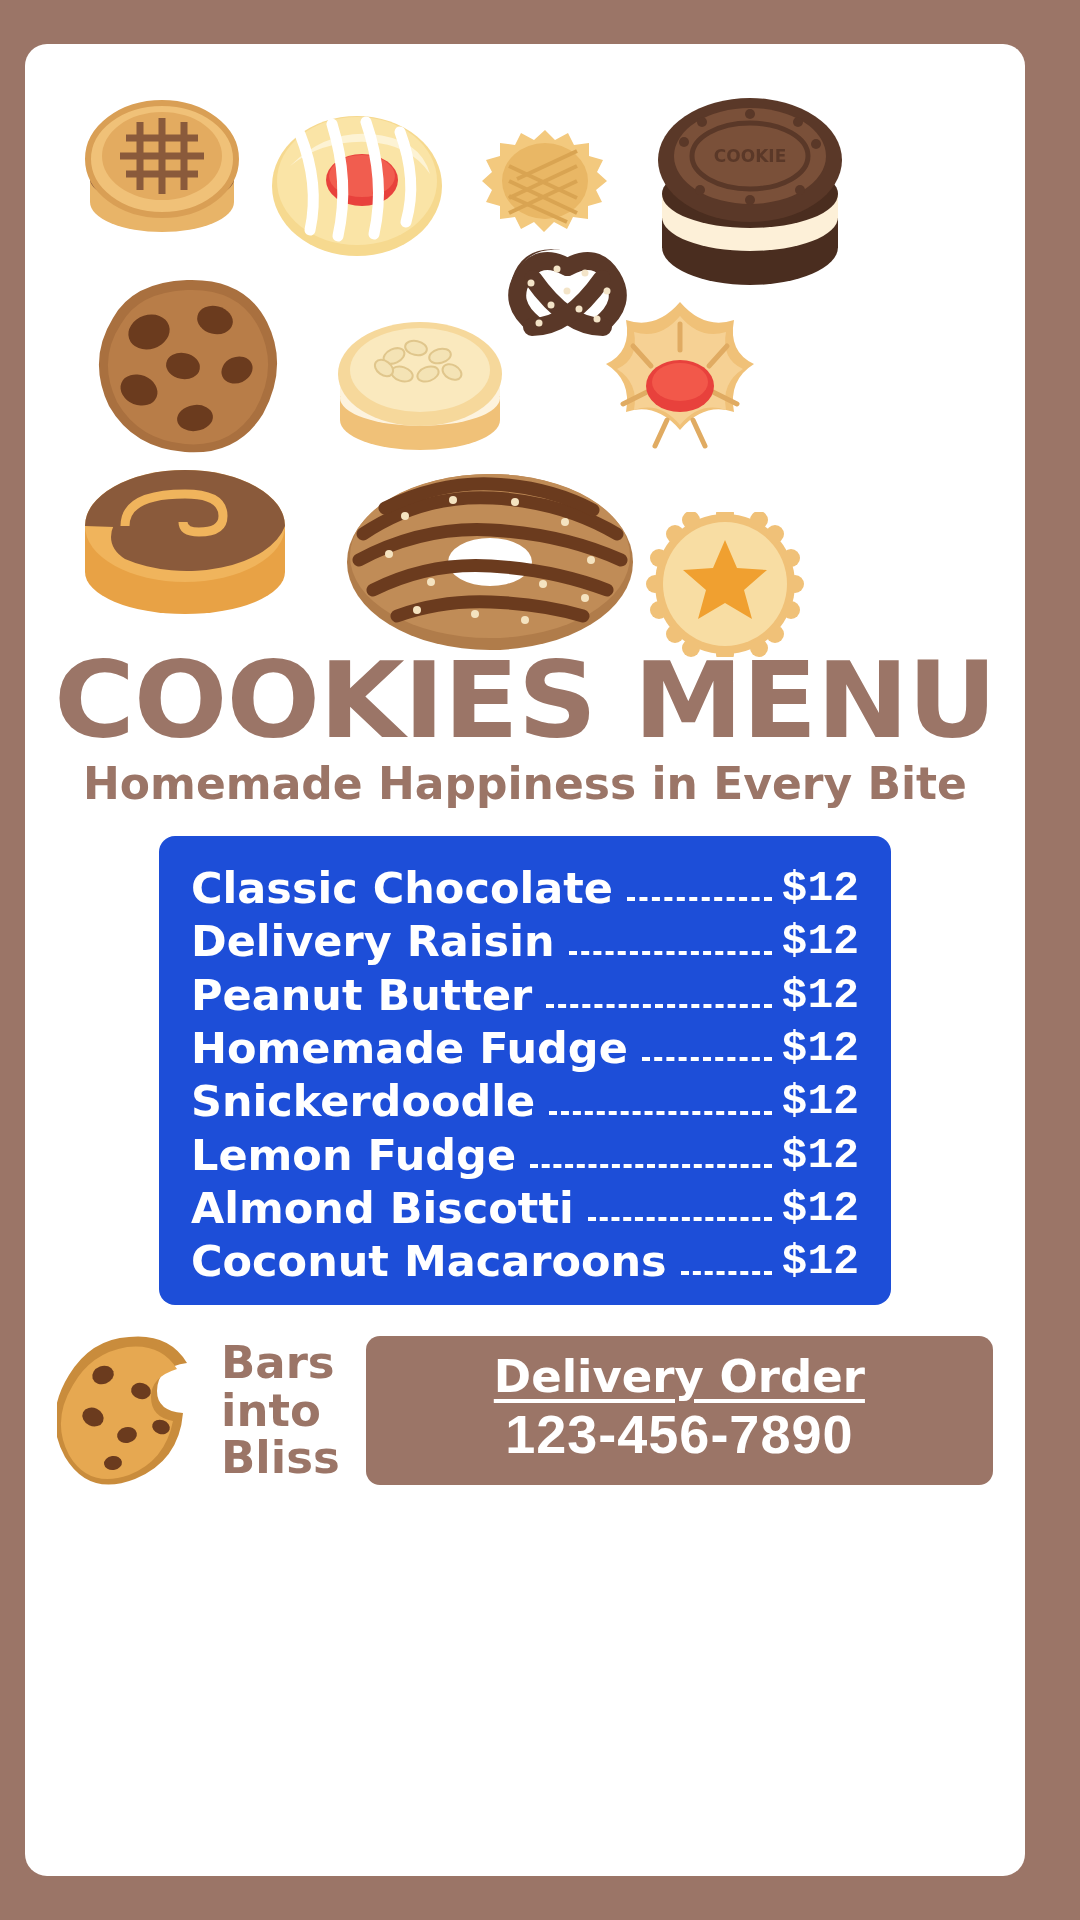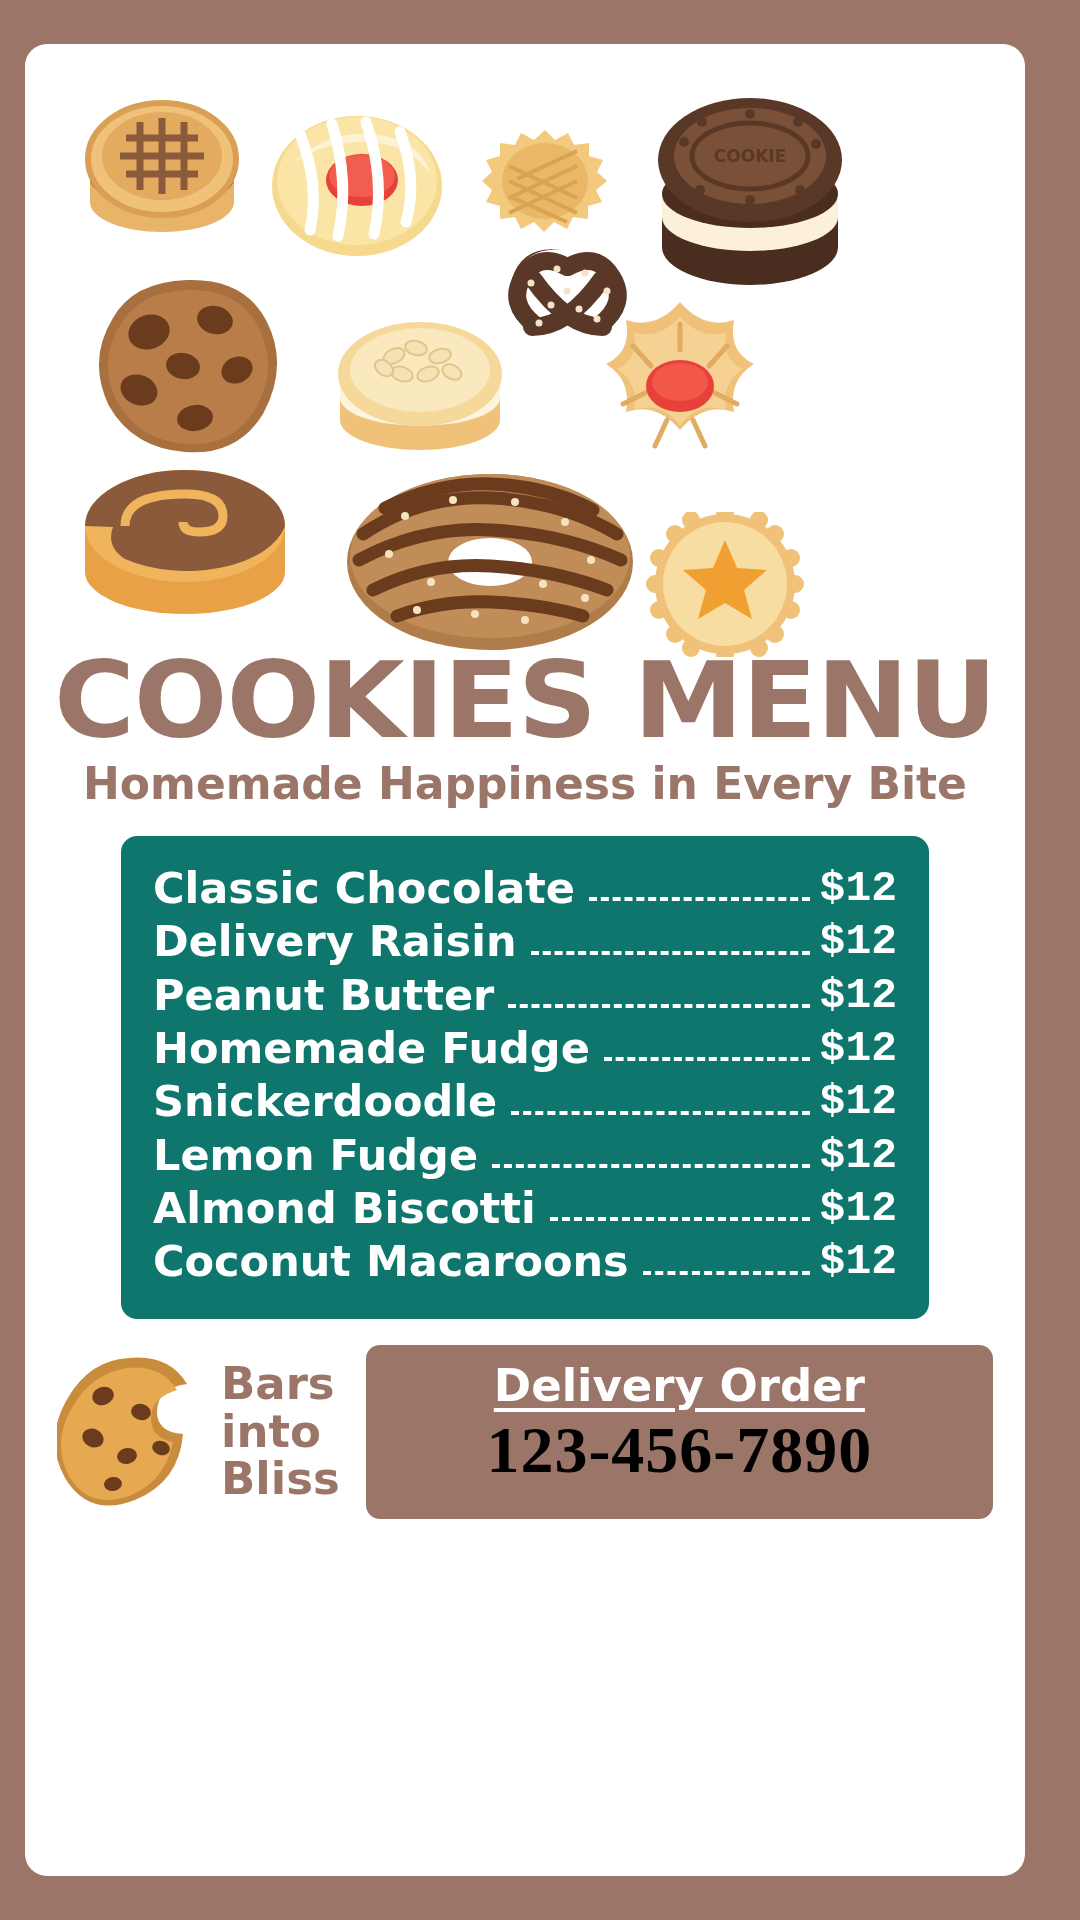--- a/index.html
+++ b/index.html
@@ -57,24 +57,24 @@
     color: #9b7567;
     line-height: 1.1;
     margin: 8px 0 0 0;
     white-space: nowrap;
     transform: scaleX(1.0);
   }
 
   
   .price-panel {
     margin: 28px auto 0 auto;
-    width: 808px;
-    background: #0f766e;
+    width: 732px;
+    background: #1d4ed8;
     border-radius: 16px;
-    padding: 26px 32px 30px 32px;
+    padding: 26px 32px 16px 32px;
     box-sizing: border-box;
   }
   .price-row {
     display: flex;
     align-items: flex-end;
     color: #ffffff;
     font-family: "DejaVu Sans", sans-serif;
     font-weight: bold;
     font-size: 43px;
     line-height: 1.24;
@@ -113,38 +113,38 @@
     color: #9b7567;
     line-height: 1.06;
     margin-left: 14px;
     text-align: left;
   }
   .delivery-box {
     margin-left: 26px;
     flex: 1 1 auto;
     background: #9b7567;
     border-radius: 14px;
-    padding: 14px 10px 32px 10px;
+    padding: 14px 10px 20px 10px;
     text-align: center;
     box-sizing: border-box;
   }
   .delivery-label {
     font-family: "DejaVu Sans", sans-serif;
     font-weight: bold;
     font-size: 45px;
     color: #ffffff;
     text-decoration: underline;
     text-underline-offset: 7px;
     line-height: 1.2;
   }
   .delivery-phone {
-    font-family: Liberation Serif, serif;
-    font-weight: bold;
-    font-size: 66px;
-    color: #000000;
+    font-family: Liberation Sans, sans-serif;
+    font-weight: bold;
+    font-size: 54px;
+    color: #ffffff;
     line-height: 1.12;
     letter-spacing: 1px;
   }
 </style>
 </head>
 <body>
 
 <div class="poster">
 
   <div class="cookie-art">

